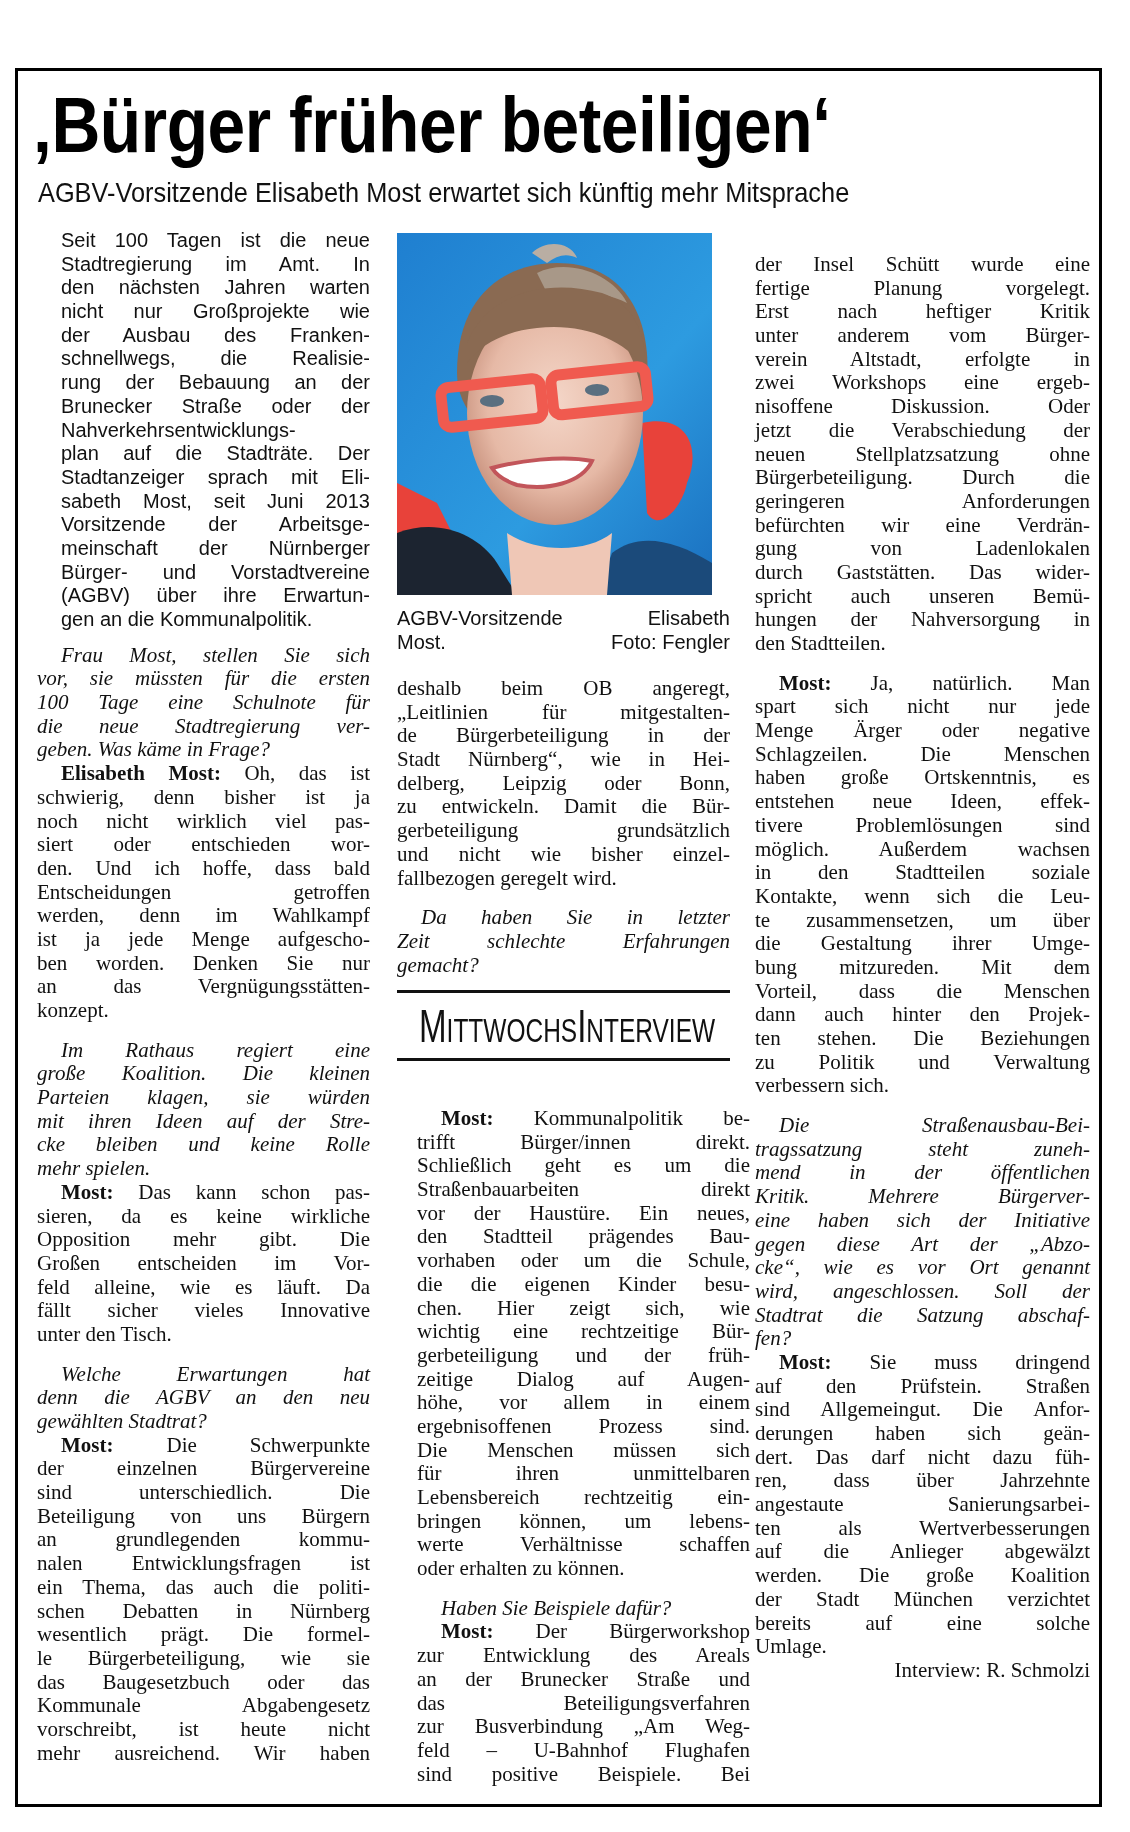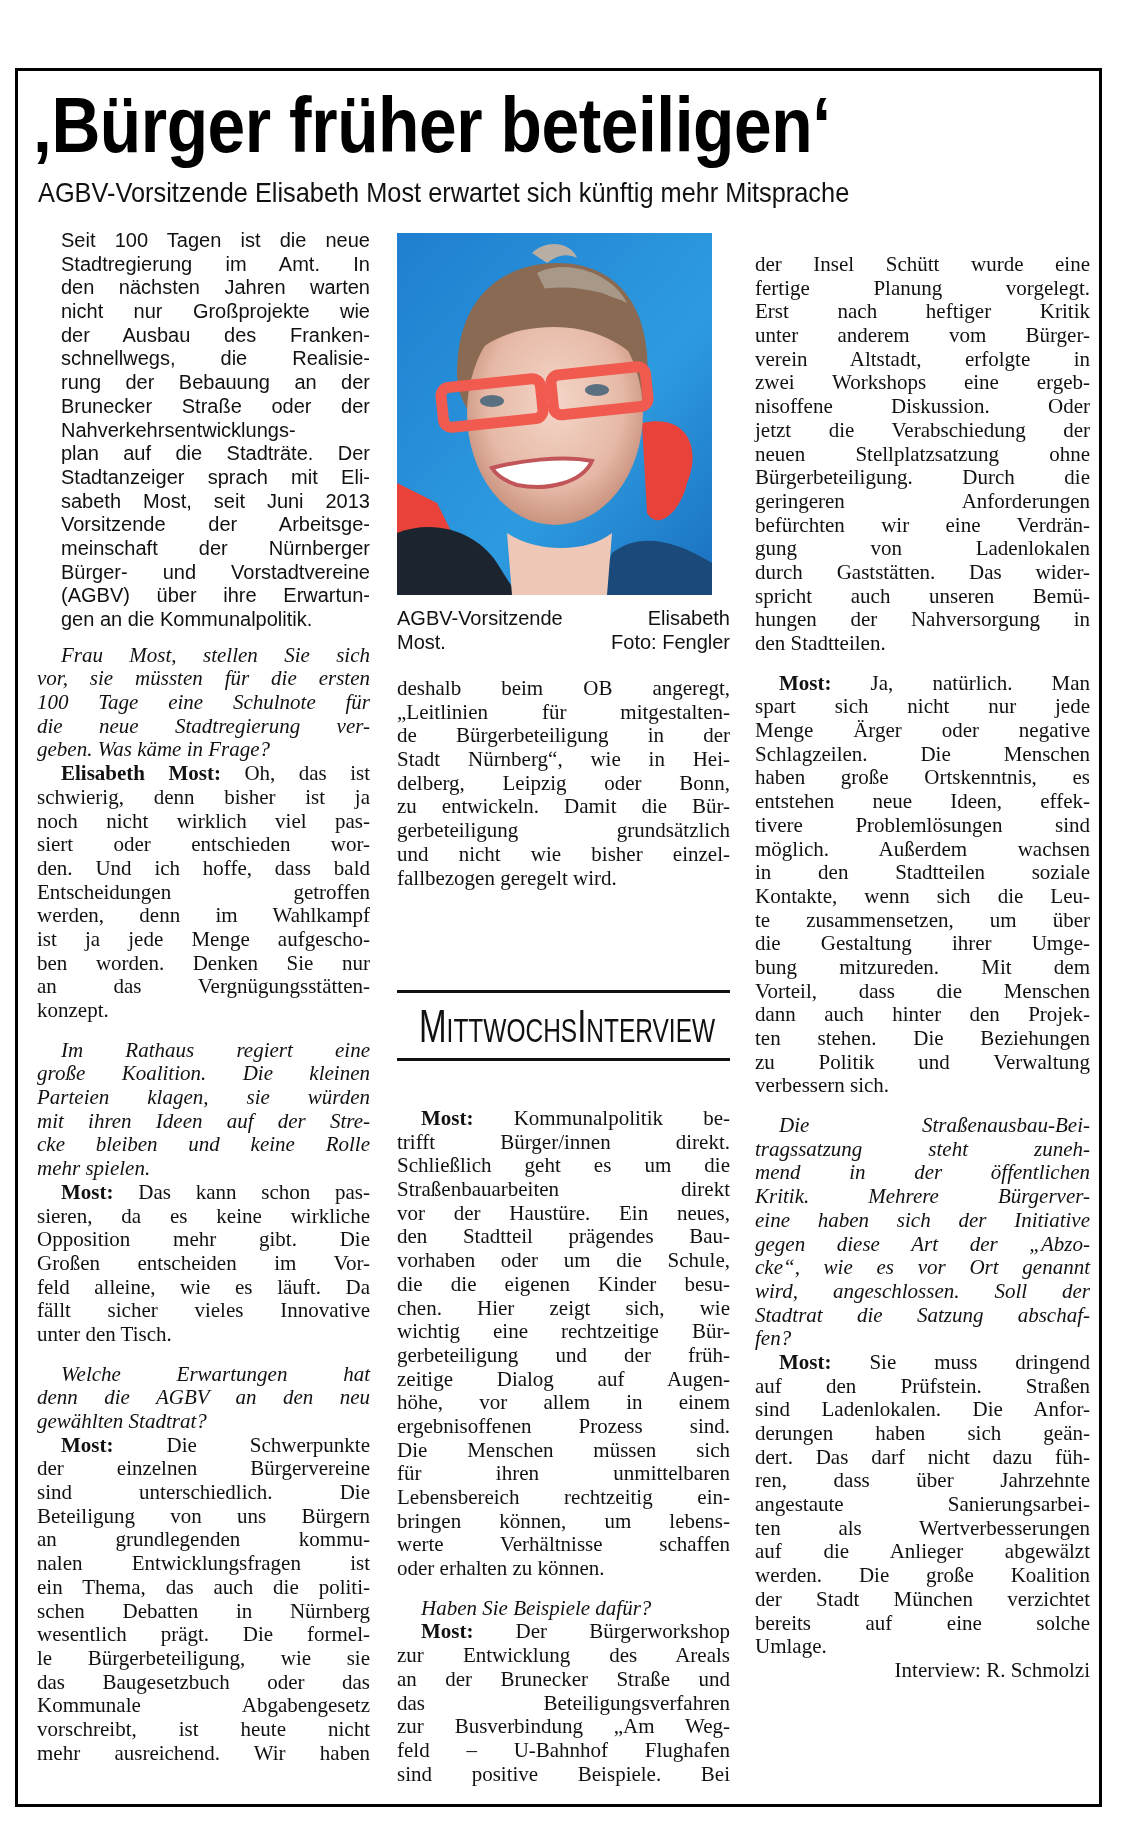--- a/index.html
+++ b/index.html
@@ -201,31 +201,36 @@
       <div class="line">„Leitlinien für mitgestalten-</div>
       <div class="line">de Bürgerbeteiligung in der</div>
       <div class="line">Stadt Nürnberg“, wie in Hei-</div>
       <div class="line">delberg, Leipzig oder Bonn,</div>
       <div class="line">zu entwickeln. Damit die Bür-</div>
       <div class="line">gerbeteiligung grundsätzlich</div>
       <div class="line">und nicht wie bisher einzel-</div>
       <div class="line end">fallbezogen geregelt wird.</div>
     </div>
   <div style="height:16px"></div>
+  <div class="q" id="q4">
+      <div class="line ind">Da haben Sie in letzter</div>
+      <div class="line">Zeit schlechte Erfahrungen</div>
+      <div class="line end">gemacht?</div>
+    </div>
 </div>
 
 <div class="kicker">
   <div class="rule top"></div>
   <div class="label">
     <span class="big">M</span><span class="small">ITTWOCHS</span><span class="big">I</span><span class="small">NTERVIEW</span>
   </div>
   <div class="rule bot"></div>
 </div>
 
-<div class="col col-mid" style="top:1107px;">
+<div class="col col-mid" style="top:1107px;margin-left:20px;">
   <div id="a4">
       <div class="line ind"><b class="speaker">Most:</b><span> Kommunalpolitik be-</span></div>
       <div class="line">trifft Bürger/innen direkt.</div>
       <div class="line">Schließlich geht es um die</div>
       <div class="line">Straßenbauarbeiten direkt</div>
       <div class="line">vor der Haustüre. Ein neues,</div>
       <div class="line">den Stadtteil prägendes Bau-</div>
       <div class="line">vorhaben oder um die Schule,</div>
       <div class="line">die die eigenen Kinder besu-</div>
       <div class="line">chen. Hier zeigt sich, wie</div>
@@ -306,21 +311,21 @@
       <div class="line">eine haben sich der Initiative</div>
       <div class="line">gegen diese Art der „Abzo-</div>
       <div class="line">cke“, wie es vor Ort genannt</div>
       <div class="line">wird, angeschlossen. Soll der</div>
       <div class="line">Stadtrat die Satzung abschaf-</div>
       <div class="line end">fen?</div>
     </div>
   <div id="a7">
       <div class="line ind"><b class="speaker">Most:</b><span> Sie muss dringend</span></div>
       <div class="line">auf den Prüfstein. Straßen</div>
-      <div class="line">sind Ladenlokalen. Die Anfor-</div>
+      <div class="line">sind Allgemeingut. Die Anfor-</div>
       <div class="line">derungen haben sich geän-</div>
       <div class="line">dert. Das darf nicht dazu füh-</div>
       <div class="line">ren, dass über Jahrzehnte</div>
       <div class="line">angestaute Sanierungsarbei-</div>
       <div class="line">ten als Wertverbesserungen</div>
       <div class="line">auf die Anlieger abgewälzt</div>
       <div class="line">werden. Die große Koalition</div>
       <div class="line">der Stadt München verzichtet</div>
       <div class="line">bereits auf eine solche</div>
       <div class="line end">Umlage.</div>

